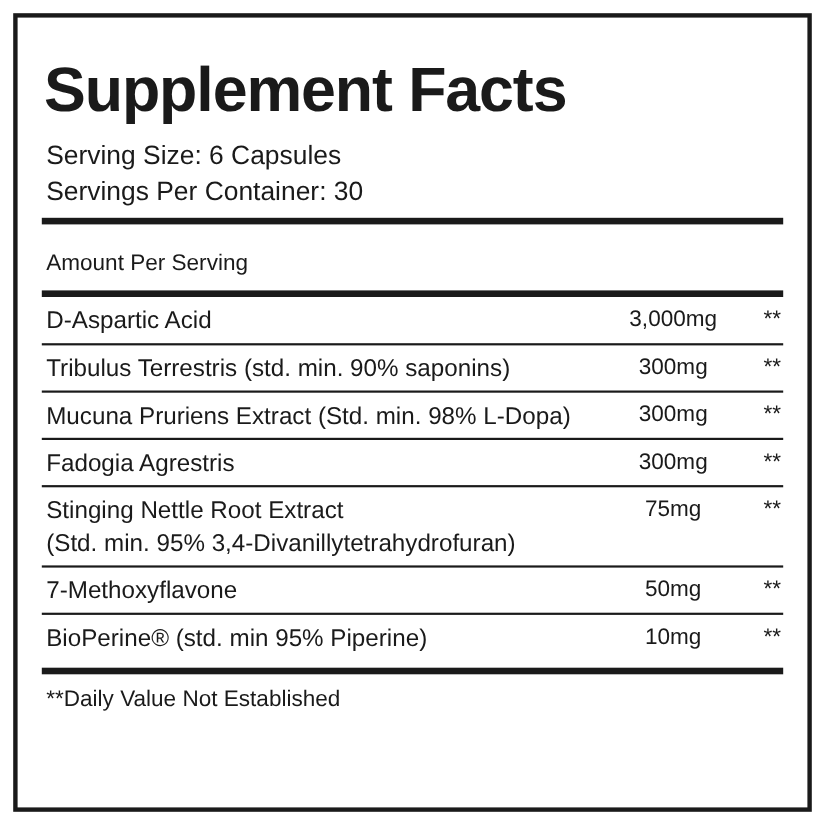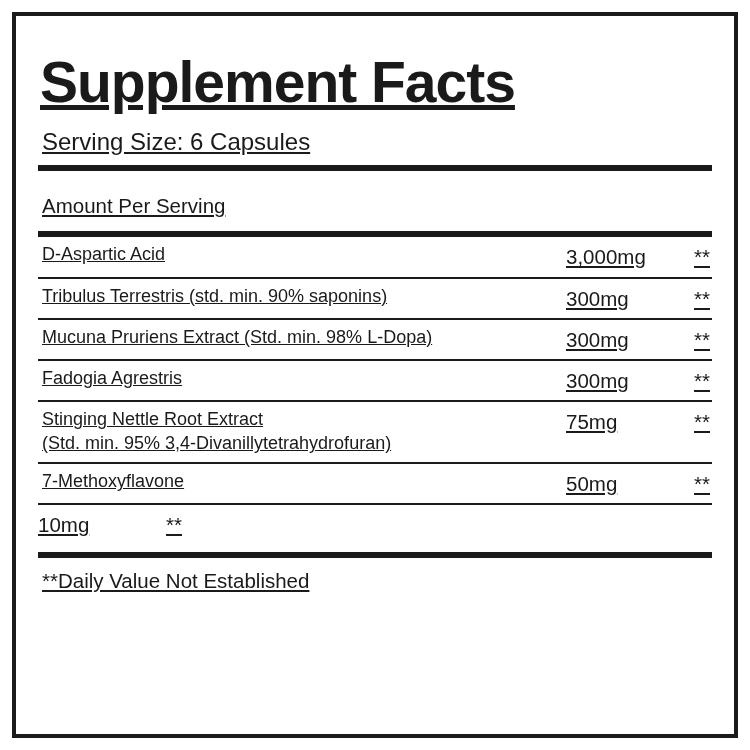--- a/index.html
+++ b/index.html
@@ -22,21 +22,20 @@
     height: 726px;
     box-sizing: border-box;
     border: 4px solid #1a1a1a;
     background: #ffffff;
   }
   .inner {
     position: absolute;
     left: 22px;
     top: 38px;
     right: 22px;
-    text-decoration: underline;
   }
   .title {
     font-size: 57px;
     font-weight: bold;
     letter-spacing: -1px;
     line-height: 1.0;
     margin: 0 0 14px 2px;
     white-space: nowrap;
   }
   .serving-lines {
@@ -56,28 +55,28 @@
     background: #1a1a1a;
   }
   .row {
     display: flex;
     align-items: flex-start;
     padding: 6px 0 6px 0;
     min-height: 26px;
   }
   .row .name {
     flex: 1 1 auto;
-    font-size: 18px;
+    font-size: 22px;
     line-height: 1.33;
     padding-left: 4px;
     padding-right: 6px;
   }
   .row .amount {
     flex: 0 0 92px;
-    text-align: left;
+    text-align: center;
     font-size: 20.5px;
     line-height: 1.33;
     white-space: nowrap;
   }
   .row .dv {
     flex: 0 0 52px;
     text-align: right;
     font-size: 20.5px;
     line-height: 1.33;
     padding-right: 2px;
@@ -117,20 +116,21 @@
 </head>
 <body>
 
 <div class="panel">
   <div class="inner">
 
     <div class="title">Supplement Facts</div>
 
     <div class="serving-lines">
       <div>Serving Size: 6 Capsules</div>
+      <div>Servings Per Container: 30</div>
     </div>
 
     <div class="rule-thick"></div>
 
     <div class="header-row">
       <div class="name">Amount Per Serving</div>
     </div>
 
     <div class="rule-thick"></div>
 
@@ -173,20 +173,21 @@
     <div class="rule-thin"></div>
 
     <div class="row">
       <div class="name">7-Methoxyflavone</div>
       <div class="amount">50mg</div>
       <div class="dv">**</div>
     </div>
     <div class="rule-thin"></div>
 
     <div class="row">
+      <div class="name">BioPerine® (std. min 95% Piperine)</div>
       <div class="amount">10mg</div>
       <div class="dv">**</div>
     </div>
 
     <div class="rule-thick"></div>
 
     <div class="footnotes">
       <div>**Daily Value Not Established</div>
     </div>
 

